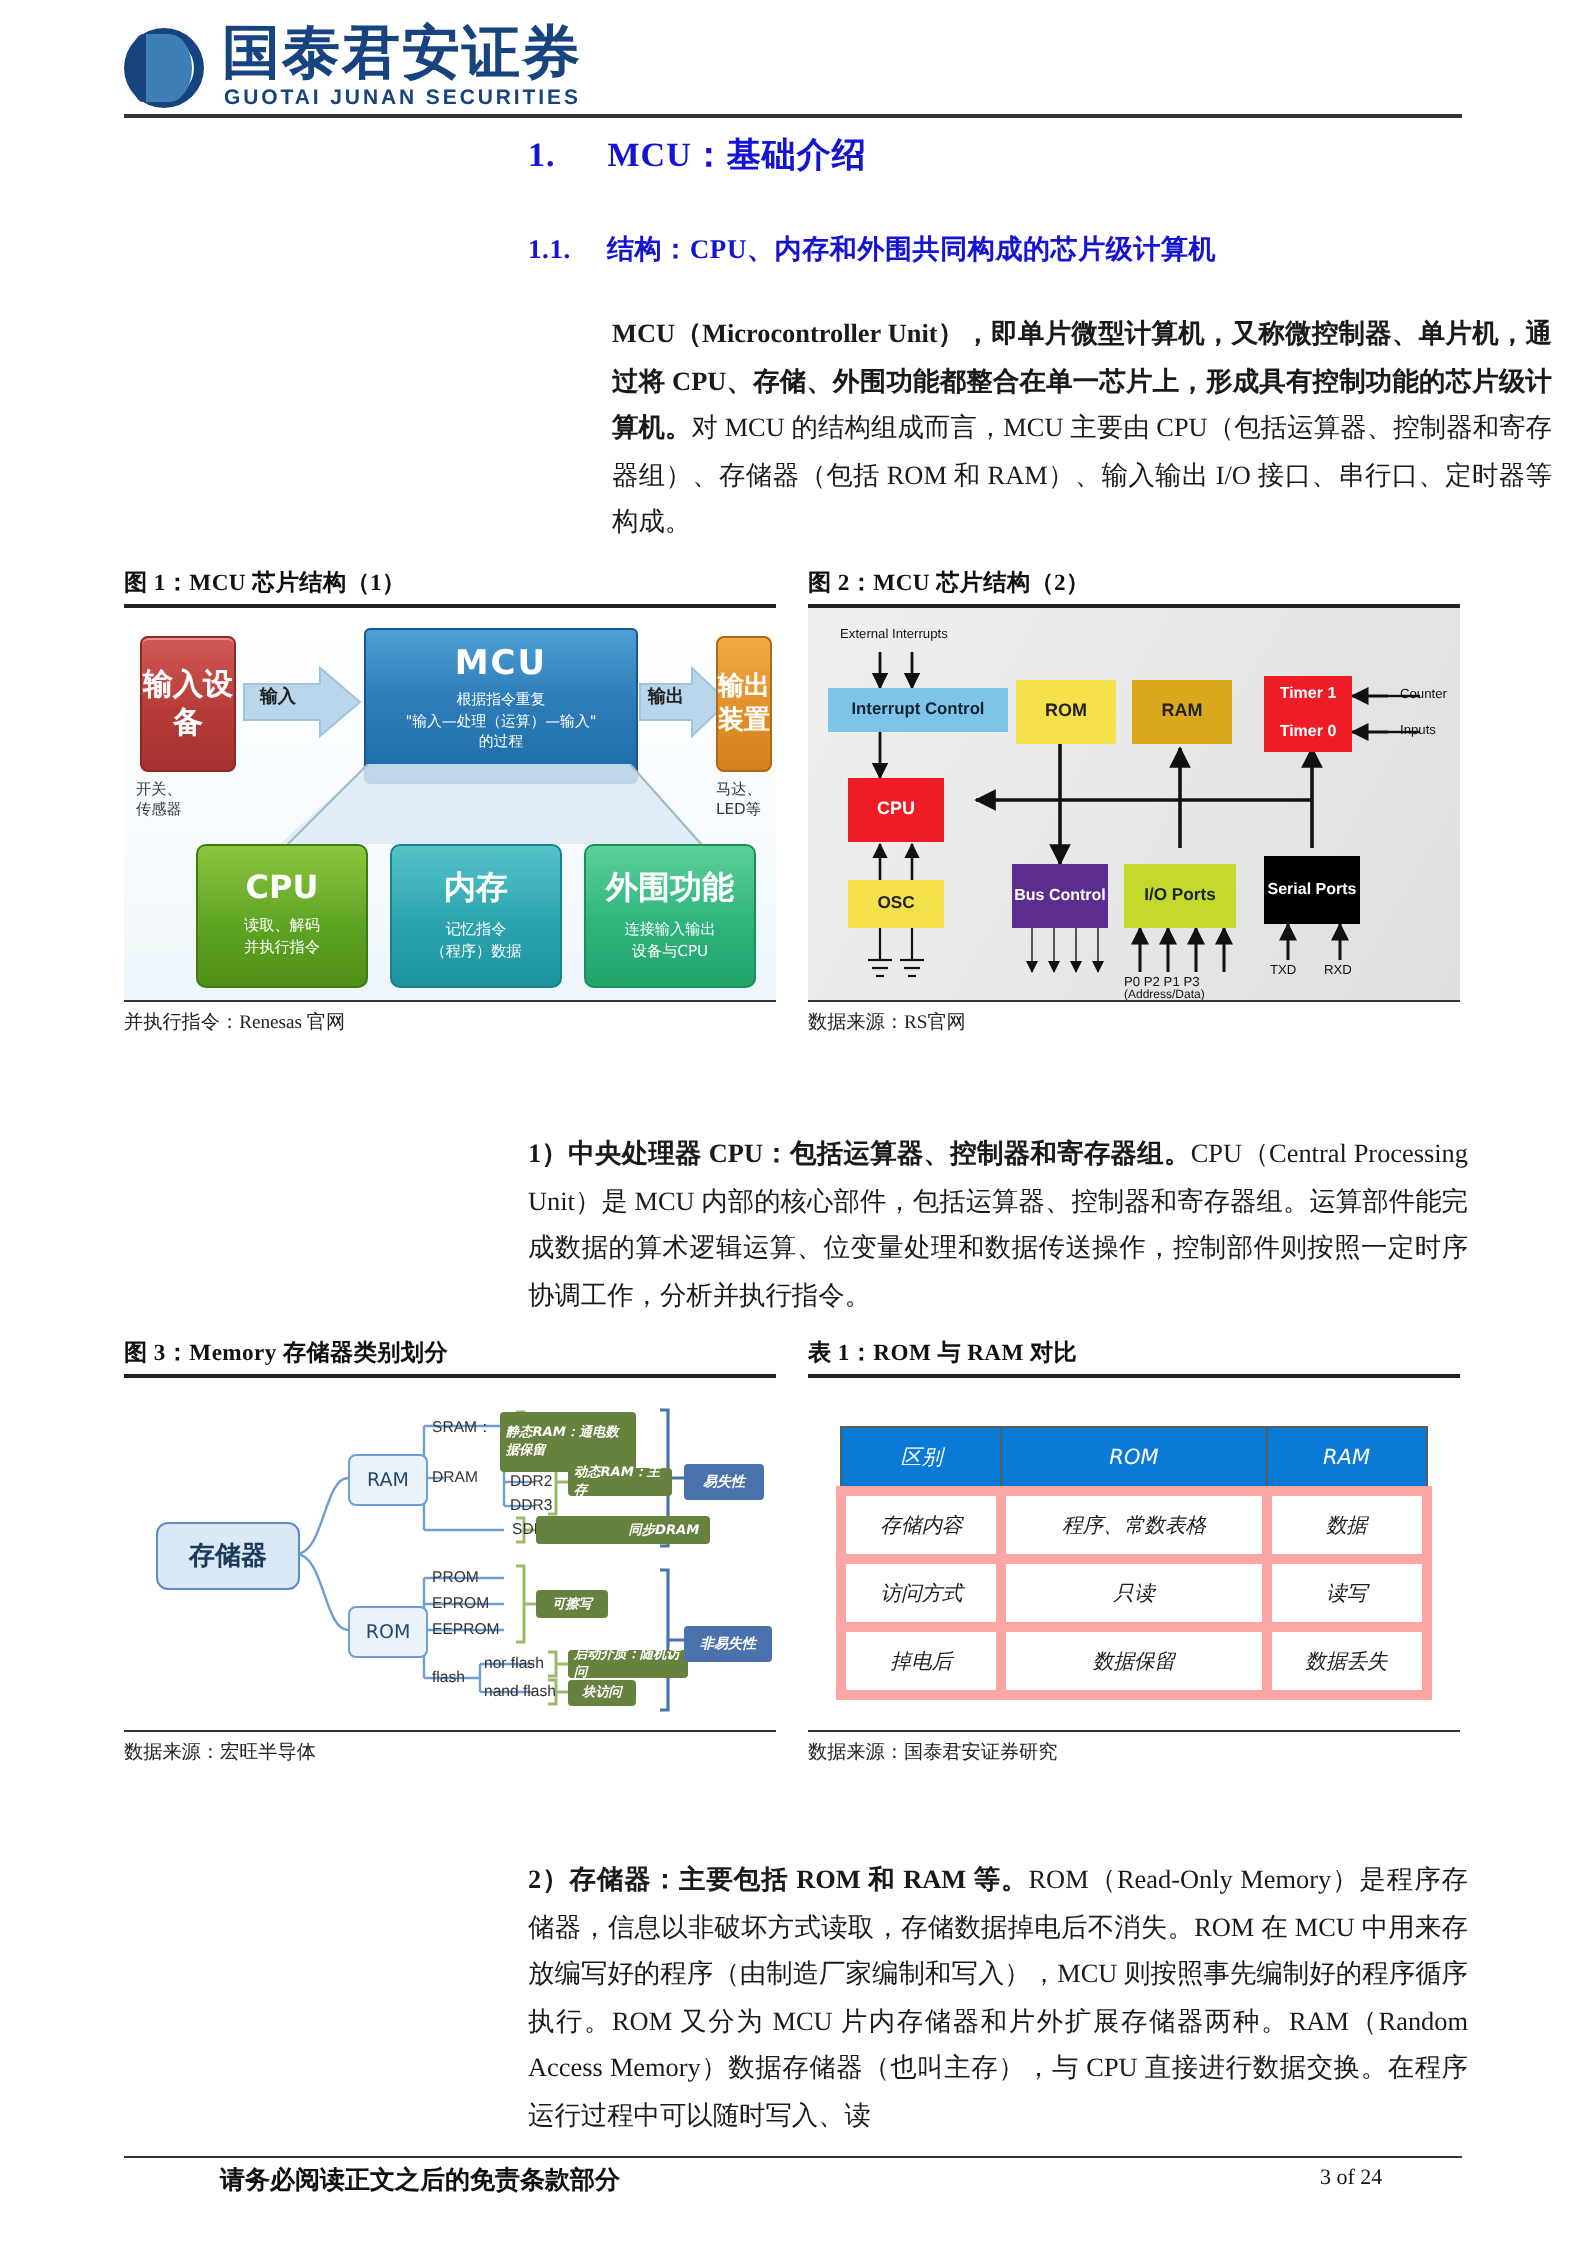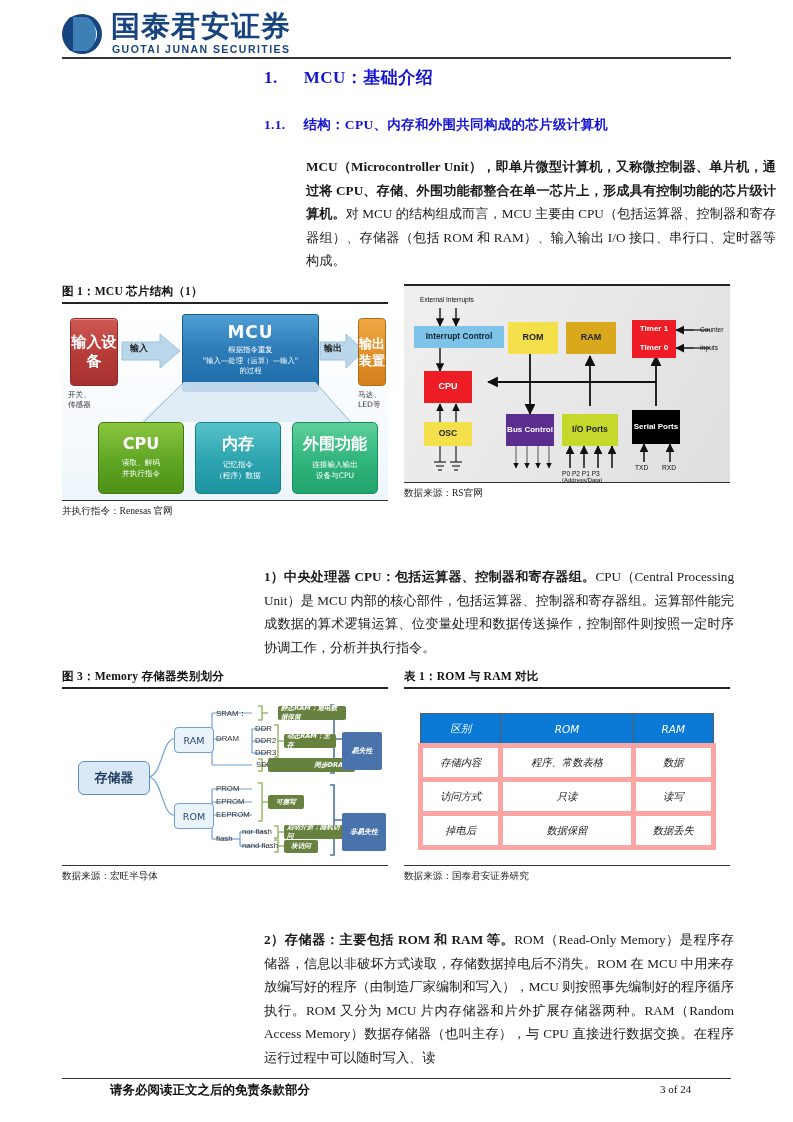--- a/index.html
+++ b/index.html
@@ -78,21 +78,21 @@
   
   #fig3-canvas{width:326px;height:176px;position:relative;background:#fff;}
   .m-node{position:absolute;font-family:"DejaVu Sans",sans-serif;text-align:center;
      display:flex;align-items:center;justify-content:center;}
   .m-root{background:#dbe8f5;border:1.3px solid #5b8fc7;border-radius:6px;color:#1b3a5c;font-weight:bold;font-size:13px;}
   .m-mid{background:#eaf2fa;border:1.1px solid #6e9ed2;border-radius:4px;color:#24486d;font-size:9.5px;}
   .m-leaf{font-family:"Liberation Sans",sans-serif;font-size:7.8px;color:#333;text-align:left;position:absolute;}
   .m-green{position:absolute;background:#67813f;color:#fff;font-size:6.6px;font-style:italic;font-weight:bold;
      border-radius:2px;display:flex;align-items:center;justify-content:center;padding:0 3px;font-family:"DejaVu Sans",sans-serif;}
   .m-blue{position:absolute;background:#4a73ac;color:#fff;font-size:7px;font-style:italic;font-weight:bold;
-     border-radius:2px;display:flex;align-items:center;justify-content:center;padding:12px 3px;font-family:"DejaVu Sans",sans-serif;}
+     border-radius:2px;display:flex;align-items:center;justify-content:center;padding:2px 3px;font-family:"DejaVu Sans",sans-serif;}
 
   
   table.cmp{border-collapse:collapse;width:298px;margin:24px auto 0 auto;font-size:10.3px;}
   table.cmp th{background:#0a7ad6;color:#fff;font-weight:normal;height:27px;border:1px solid #5b5b5b;
      font-family:"DejaVu Sans",sans-serif;font-size:10.5px;}
   table.cmp td{height:27px;text-align:center;border:5px solid #fca5a5;color:#1a1a1a;font-size:10.3px;}
 
   
   .ftr-rule{position:absolute;left:62px;top:1078px;width:669px;border-top:1.6px solid #333;}
   .ftr-left{position:absolute;left:110px;top:1082px;font-weight:bold;font-size:12.5px;color:#111;}
@@ -193,20 +193,21 @@
             </div>
           </div>
         </div>
       </div>
     </div>
     <div class="srcrule"></div>
     <div class="figsrc">并执行指令：Renesas 官网</div>
   </div>
 
   <div class="figbox" style="left:404px;top:284px;width:326px;">
+    <div class="figcap">图 2：MCU 芯片结构（2）</div>
     <div class="figrule"></div>
     <div class="figbody">
       <div id="fig2-canvas">
         <svg viewBox="0 0 326 196" style="position:absolute;left:0;top:0;width:326px;height:196px;">
           <defs>
             <marker id="ah" markerWidth="7" markerHeight="7" refX="5.5" refY="3" orient="auto">
               <path d="M0,0 L6,3 L0,6 z" fill="#111"></path>
             </marker>
           </defs>
           <g stroke="#111" stroke-width="1.4" fill="none" marker-end="url(#ah)">
@@ -337,21 +338,21 @@
         <div class="m-leaf" style="left:193px;top:47px;">DDR2</div>
         <div class="m-leaf" style="left:193px;top:59px;">DDR3</div>
 
         <div class="m-leaf" style="left:154px;top:95px;">PROM</div>
         <div class="m-leaf" style="left:154px;top:108px;">EPROM</div>
         <div class="m-leaf" style="left:154px;top:121px;">EEPROM</div>
         <div class="m-leaf" style="left:154px;top:145px;">flash</div>
         <div class="m-leaf" style="left:180px;top:138px;">nor flash</div>
         <div class="m-leaf" style="left:180px;top:152px;">nand flash</div>
 
-        <div class="m-green" style="left:216px;top:17px;width:62px;height:14px;">静态RAM：通电数据保留</div>
+        <div class="m-green" style="left:188px;top:17px;width:62px;height:30px;">静态RAM：通电数据保留</div>
         <div class="m-green" style="left:222px;top:45px;width:46px;height:14px;">动态RAM：主存</div>
         <div class="m-green" style="left:206px;top:69px;width:40px;height:14px;padding-left:44px;">同步DRAM</div>
         <div class="m-blue" style="left:280px;top:43px;width:34px;height:14px;">易失性</div>
         <div class="m-green" style="left:206px;top:106px;width:30px;height:14px;">可擦写</div>
         <div class="m-green" style="left:222px;top:136px;width:54px;height:14px;">启动介质：随机访问</div>
         <div class="m-green" style="left:222px;top:151px;width:28px;height:13px;">块访问</div>
         <div class="m-blue" style="left:280px;top:124px;width:38px;height:14px;">非易失性</div>
       </div>
     </div>
     <div class="srcrule"></div>

